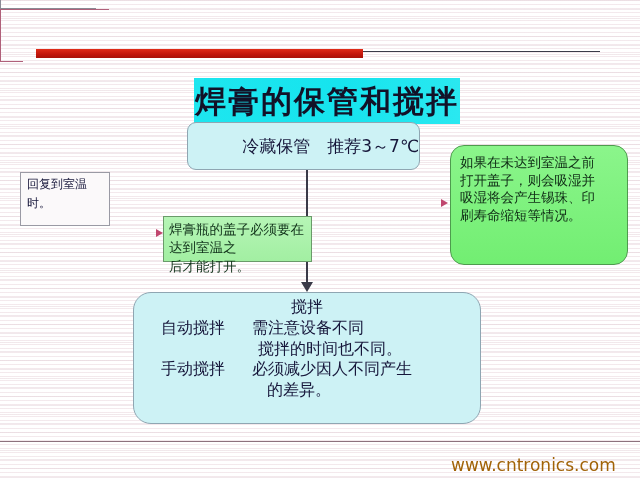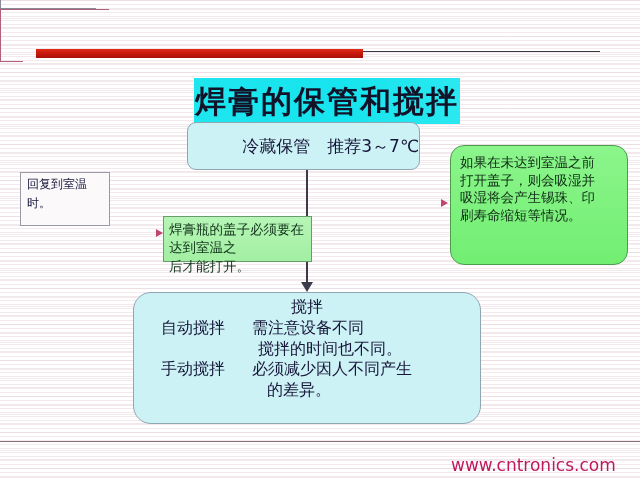--- a/index.html
+++ b/index.html
@@ -215,21 +215,21 @@
     position: absolute;
     left: 0; top: 441px;
     width: 640px; height: 1px;
     background: #6b4a58;
     opacity: 0.75;
   }
   #watermark {
     position: absolute;
     left: 451px; top: 455px;
     font-size: 17px;
-    color: #be185d;
+    color: #a16207;
     letter-spacing: 0px;
     white-space: nowrap;
   }
 </style>
 </head>
 <body>
 
 <div id="slide">
 
   <div id="bg-texture"></div>

